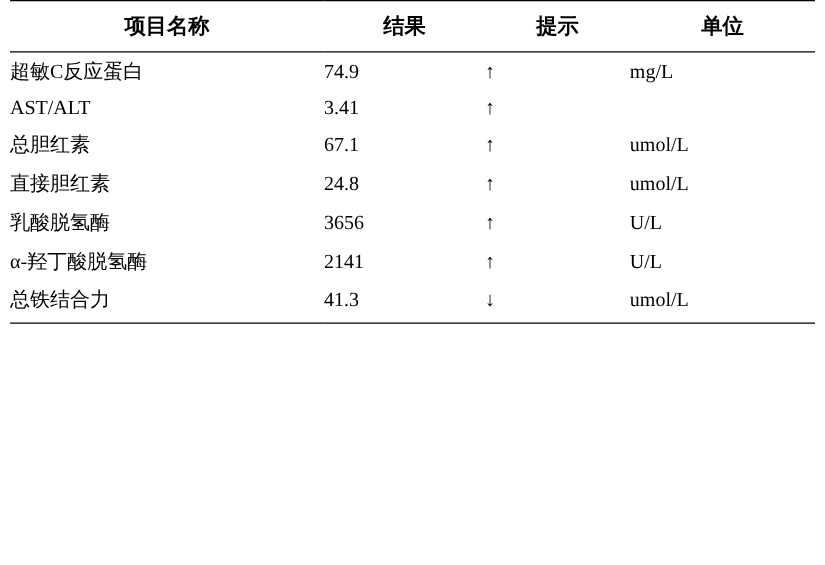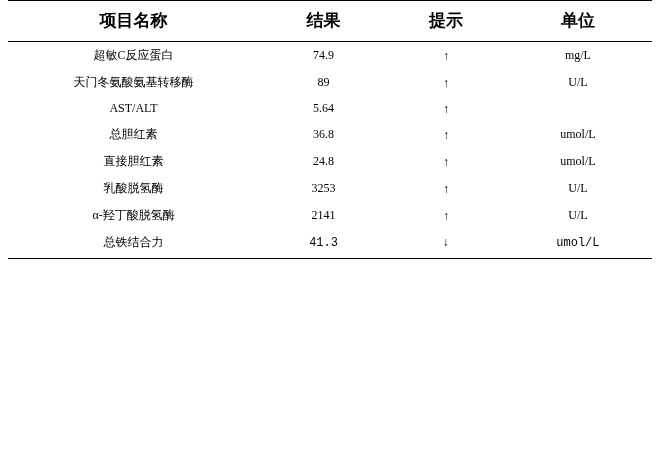--- a/index.html
+++ b/index.html
@@ -30,29 +30,28 @@
   }
   table.lab-table thead th {
     font-weight: 700;
     font-size: 17px;
     padding: 8px 0 9px 0;
     text-align: center;
     border-top: 1.6px solid #000;
     border-bottom: 1.1px solid #000;
   }
   table.lab-table tbody td {
-    font-size: 12px;
+    font-size: 16px;
     padding: 5px 0 5px 0;
-    text-align: center;
+    text-align: left;
     vertical-align: middle;
   }
   table.lab-table tbody tr:last-child td {
     border-bottom: 1.6px solid #000;
     padding-bottom: 7px;
-    font-family: Liberation Mono, monospace;
   }
   td.col-name, th.col-name {
     text-align: left;
     padding-left: 4px;
   }
   col.c-name  { width: 39%; }
   col.c-value { width: 20%; }
   col.c-flag  { width: 18%; }
   col.c-unit  { width: 23%; }
   .flag {
@@ -86,46 +85,40 @@
       </tr>
     </thead>
     <tbody id="tbody">
         <tr>
           <td class="col-name">超敏C反应蛋白</td>
           <td class="value">74.9</td>
           <td class="flag">↑</td>
           <td class="unit">mg/L</td>
         </tr>
         <tr>
-          <td class="col-name">天门冬氨酸氨基转移酶</td>
-          <td class="value">89</td>
-          <td class="flag">↑</td>
-          <td class="unit">U/L</td>
-        </tr>
-        <tr>
           <td class="col-name">AST/ALT</td>
-          <td class="value">5.64</td>
+          <td class="value">3.41</td>
           <td class="flag">↑</td>
           <td class="unit"></td>
         </tr>
         <tr>
           <td class="col-name">总胆红素</td>
-          <td class="value">36.8</td>
+          <td class="value">67.1</td>
           <td class="flag">↑</td>
           <td class="unit">umol/L</td>
         </tr>
         <tr>
           <td class="col-name">直接胆红素</td>
           <td class="value">24.8</td>
           <td class="flag">↑</td>
           <td class="unit">umol/L</td>
         </tr>
         <tr>
           <td class="col-name">乳酸脱氢酶</td>
-          <td class="value">3253</td>
+          <td class="value">3656</td>
           <td class="flag">↑</td>
           <td class="unit">U/L</td>
         </tr>
         <tr>
           <td class="col-name">α-羟丁酸脱氢酶</td>
           <td class="value">2141</td>
           <td class="flag">↑</td>
           <td class="unit">U/L</td>
         </tr>
         <tr>

